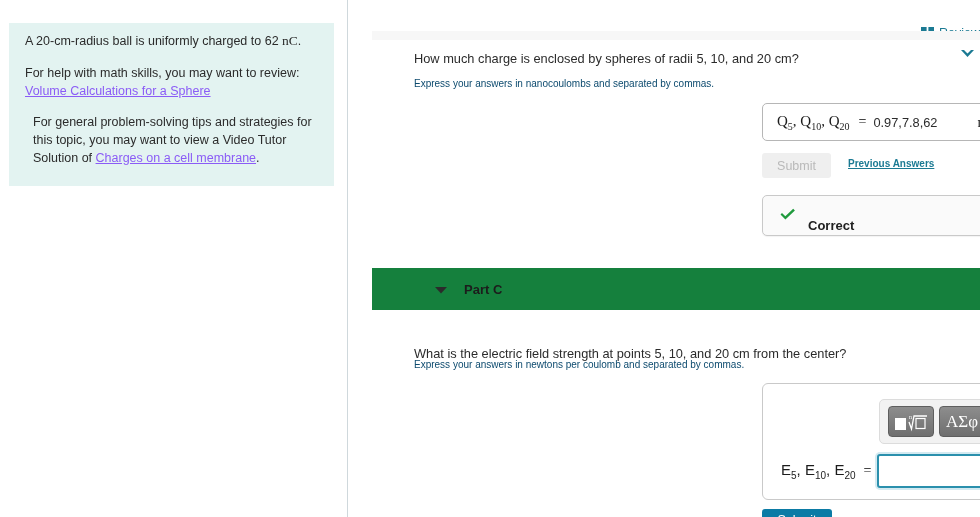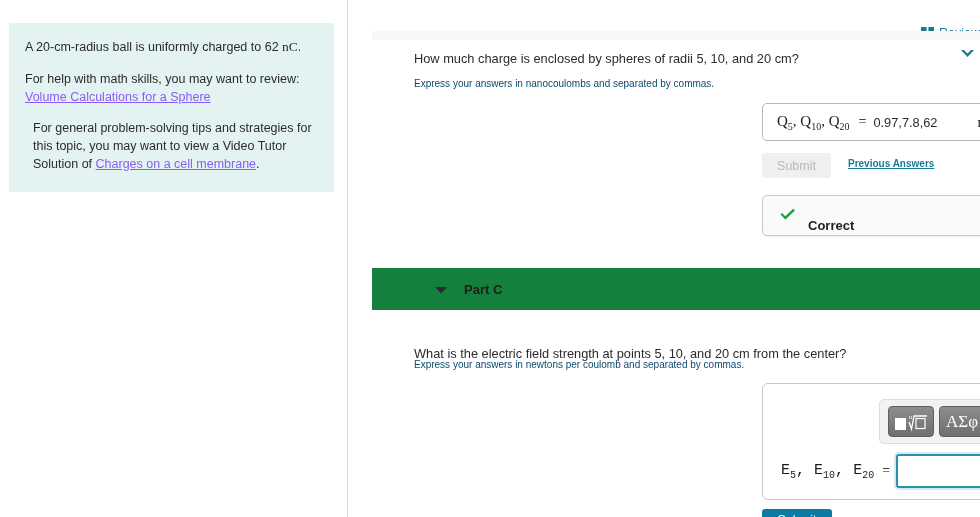--- a/index.html
+++ b/index.html
@@ -13,21 +13,21 @@
   #root { position: relative; width: 980px; height: 517px; background: #fff; }
 
   
   #left-pane {
     position: absolute; left: 0; top: 0; width: 348px; height: 517px;
     background: #ffffff; border-right: 1px solid #cfd8dc;
   }
   #hint-panel {
     position: absolute; left: 9px; top: 23px; width: 325px;
     background: #e3f3f1;
-    padding: 14px 16px 16px 16px;
+    padding: 8px 16px 16px 16px;
     font-size: 12.5px; color: #2b2b2b; line-height: 1.42;
   }
   #hint-panel p { margin: 0 0 14px 0; }
   #hint-panel p:last-child { margin-bottom: 2px; margin-left: 8px; }
   .unit-serif { font-family: "Liberation Serif", serif; font-size: 13.5px; }
   a.tlink { color: #8b5cf6; text-decoration: underline; }
 
   
   #right-pane {
     position: absolute; left: 348px; top: 0; width: 632px; height: 517px;
@@ -124,21 +124,21 @@
     display: flex; align-items: center; justify-content: center;
     margin-right: 5px; cursor: pointer;
   }
   .tb-btn.second { width: 46px; margin-right: 14px; }
   .greek-label { color: #fff; font-family: "Liberation Serif", serif; font-size: 17px; }
 
   #answer-row {
     position: absolute; left: 18px; top: 70px;
     display: flex; align-items: center;
   }
-  #efield-label { font-family: Liberation Mono, monospace; font-size: 15px; color: #1c1c1c; }
+  #efield-label { font-family: Liberation Sans, sans-serif; font-size: 15px; color: #1c1c1c; }
   #efield-eq { font-family: "Liberation Serif", serif; font-size: 14px; margin: 0 6px 0 8px; }
   #answer-input {
     width: 304px; height: 34px;
     border: 2px solid #2b90ad; border-radius: 3px;
     background: #fff; outline: none;
     box-shadow: 0 0 0 2px rgba(100,180,205,0.28);
     font-size: 13px; padding: 0 6px;
     font-family: "Liberation Sans", sans-serif;
   }
 

